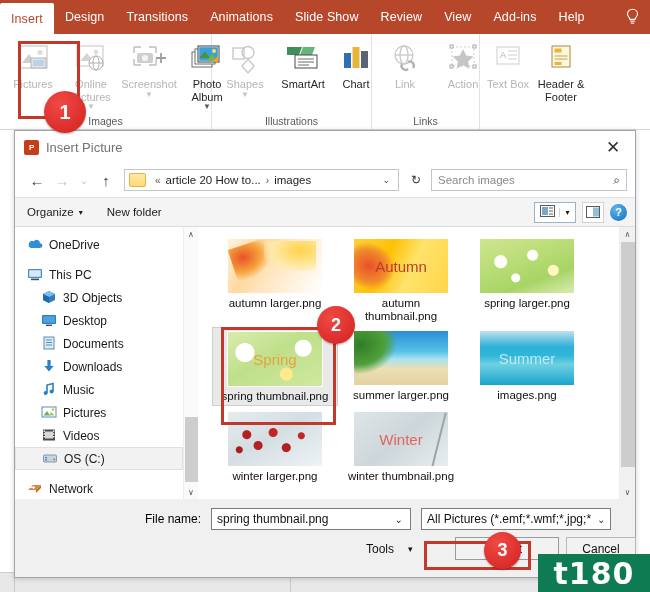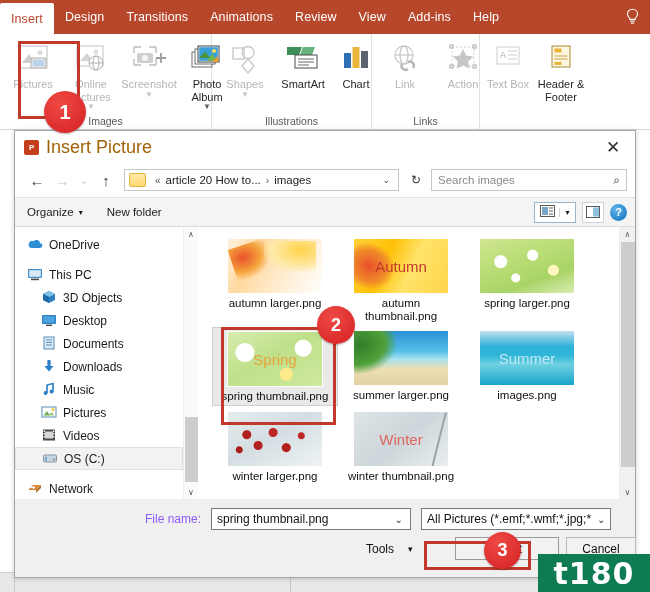--- a/index.html
+++ b/index.html
@@ -73,21 +73,21 @@
     height: 32px; background: #ffffff;
     display: flex; align-items: center; padding-left: 9px;
     position: relative;
   }
   .dlg-title .pp-ico {
     width: 15px; height: 15px; background: #c43e1c; border-radius: 2px;
     color: #fff; font-size: 8px; font-weight: bold;
     display: flex; align-items: center; justify-content: center;
     margin-right: 7px; letter-spacing: -.5px;
   }
-  .dlg-title .t { font-size: 18px; color: #a16207; }
+  .dlg-title .t { font-size: 13px; color: #737373; }
   .dlg-close {
     position: absolute; right: 0; top: 0; width: 44px; height: 32px;
     display: flex; align-items: center; justify-content: center;
     font-size: 17px; color: #333; cursor: default;
   }
 
   .dlg-nav {
     height: 34px; background: #ffffff; display: flex; align-items: center;
     padding: 0 8px 0 10px; gap: 1px;
   }
@@ -256,21 +256,21 @@
 
   
   .dlg-foot {
     position: absolute; left: 0; bottom: 0; width: 620px; height: 78px;
     background: #f0f0f0;
   }
   .foot-row1 {
     position: absolute; left: 0; top: 8px; width: 620px; height: 24px;
     display: flex; align-items: center;
   }
-  .fn-label { position: absolute; left: 130px; font-size: 12px; color: #8b5cf6; }
+  .fn-label { position: absolute; left: 130px; font-size: 12px; color: #000000; }
   .fn-input {
     position: absolute; left: 196px; width: 200px; height: 22px;
     border: 1px solid #7b7b7b; background: #fff;
     display: flex; align-items: center; padding-left: 5px;
     font-size: 12px; color: #111;
   }
   .fn-input .cv { margin-left: auto; padding: 0 7px; font-size: 10px; color: #333; }
   .ft-select {
     position: absolute; left: 406px; width: 190px; height: 22px;
     border: 1px solid #7b7b7b; background: #fff;
@@ -331,20 +331,23 @@
         <span>Insert</span>
       </div>
     <div class="tab">
         <span>Design</span>
       </div>
     <div class="tab">
         <span>Transitions</span>
       </div>
     <div class="tab">
         <span>Animations</span>
+      </div>
+    <div class="tab">
+        <span>Slide Show</span>
       </div>
     <div class="tab">
         <span>Review</span>
       </div>
     <div class="tab">
         <span>View</span>
       </div>
     <div class="tab">
         <span>Add-ins</span>
       </div>

